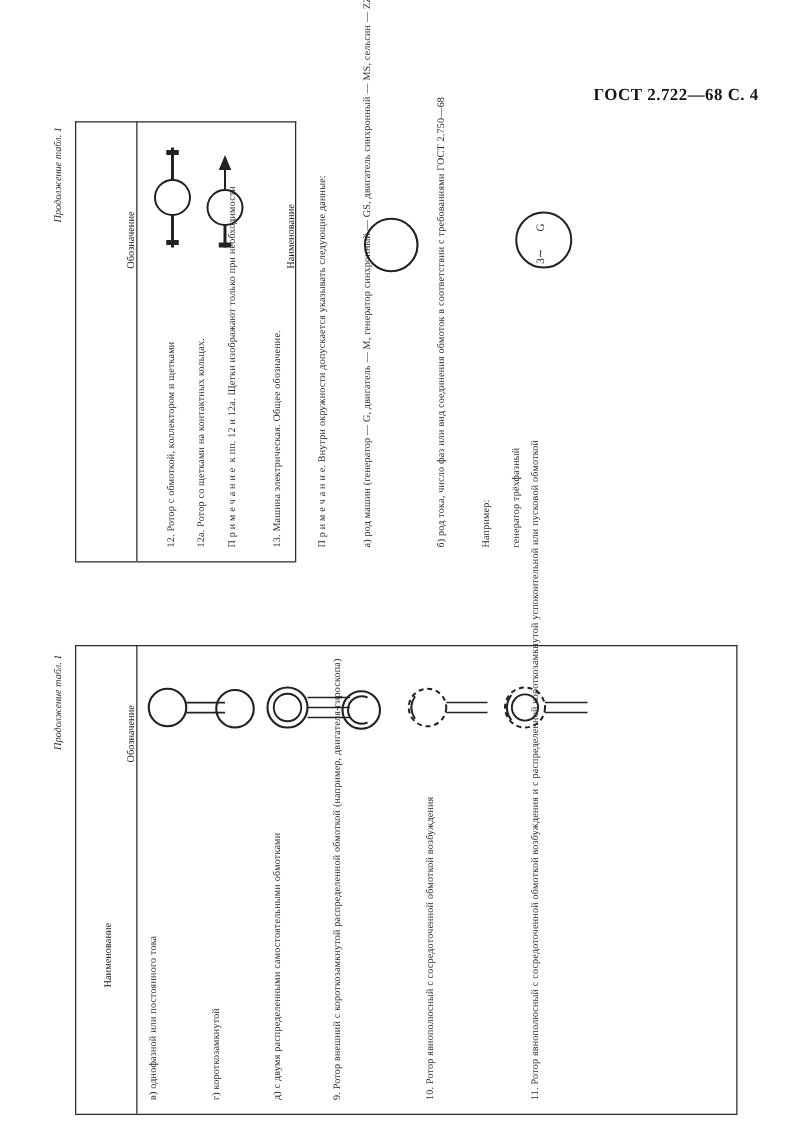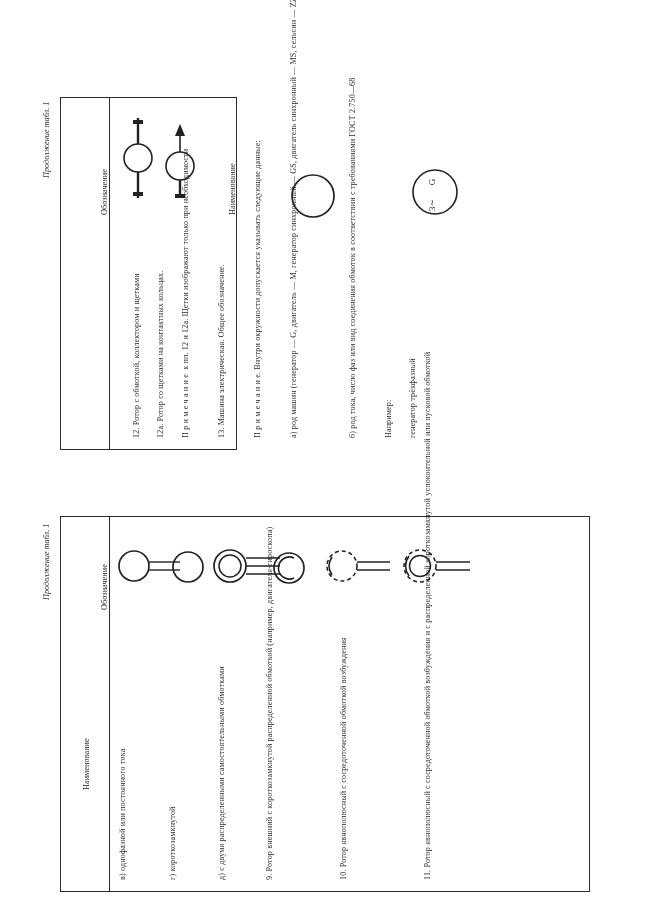--- a/index.html
+++ b/index.html
@@ -65,20 +65,21 @@
     font-size:8.3px;
     white-space:pre;
     color:#222;
   }
 </style>
 </head>
 <body>
 
 <div class="page">
 
+  <div id="page-header">ГОСТ 2.722—68 С. 4</div>
 
   <div class="cont" style="left:42px; top:178px;">Продолжение табл. 1</div>
 
   <div class="rule-v" style="left:60px; top:97px; height:352px;"></div>
   <div class="rule-v" style="left:109px; top:97px; height:352px;"></div>
   <div class="rule-v" style="left:236px; top:97px; height:352px;"></div>
   <div class="rule-h" style="left:60px; top:97px; width:177px;"></div>
   <div class="rule-h" style="left:60px; top:449px; width:177px;"></div>
 
   <div class="colhead" style="left:100px; top:215px;">Обозначение</div>

